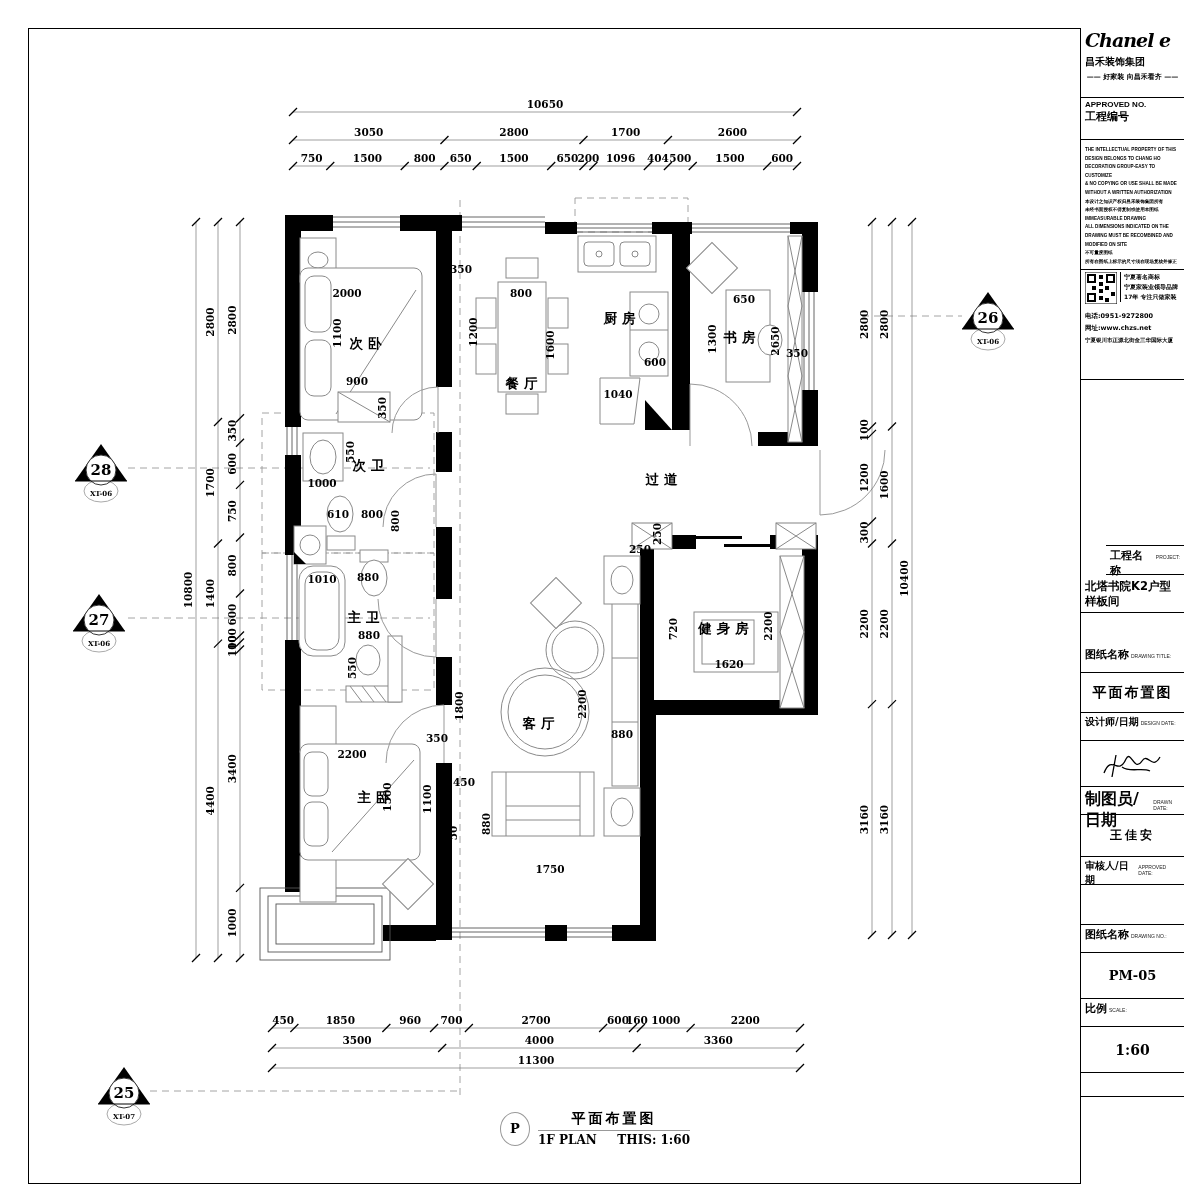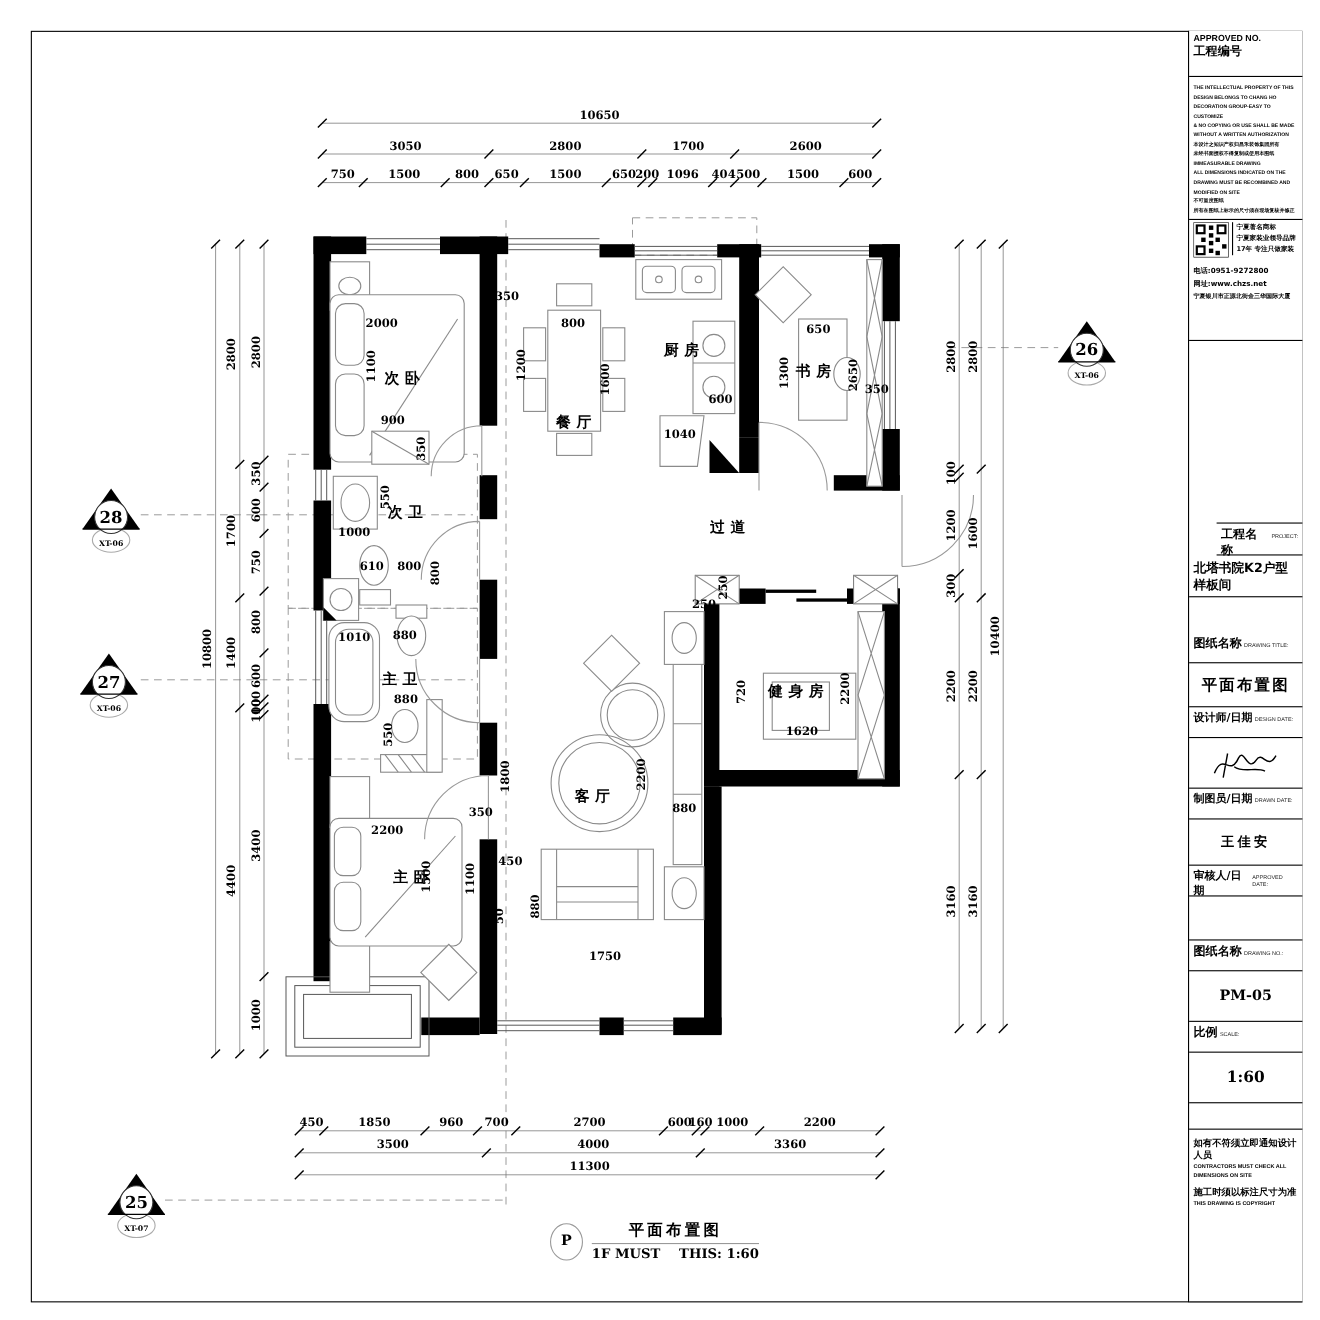--- a/index.html
+++ b/index.html
@@ -465,20 +465,25 @@
         <ellipse cx="124" cy="1114" rx="17" ry="11" fill="#fff" stroke="#aaa"></ellipse>
         <circle cx="124" cy="1093" r="15" fill="#fff" stroke="#333"></circle>
         <line x1="98" y1="1104" x2="150" y2="1104" stroke="#000" stroke-width="1"></line>
         <text x="124" y="1098" class="mnum" text-anchor="middle">25</text>
         <text x="124" y="1119" class="mcode" text-anchor="middle">XT-07</text>
       </g>
     </g>
 </svg>
 
 <div class="tblock">
+  <div class="ts" style="height:70px;">
+    <span class="logo-brand">Chanel e</span>
+    <span class="logo-co">昌禾装饰集团</span>
+    <div class="logo-tag">—— 好家装 向昌禾看齐 ——</div>
+  </div>
   <div class="ts" style="height:42px;">
     <div class="lbl-en">APPROVED  NO.</div>
     <div class="lbl-cn">工程编号</div>
   </div>
   <div class="ts legal" style="height:130px;padding-top:6px;" id="legal-box">
       <div>THE INTELLECTUAL PROPERTY OF THIS</div>
       <div>DESIGN BELONGS TO CHANG HO</div>
       <div>DECORATION GROUP-EASY TO CUSTOMIZE</div>
       <div>&amp; NO COPYING OR USE SHALL BE MADE</div>
       <div>WITHOUT A WRITTEN AUTHORIZATION</div>
@@ -543,21 +548,21 @@
         <span class="lbl-sub">DESIGN DATE:</span>
       </div>
   </div>
   <div class="ts fieldval" style="height:46px;">
     <svg width="70" height="34">
       <path d="M6 26 C14 6 20 30 28 12 C33 2 36 26 44 14 C50 5 54 24 62 10 M24 20 C32 26 44 20 52 24 M18 8 L14 30" stroke="#000" fill="none" stroke-width="1.3"></path>
     </svg>
   </div>
   <div class="ts" style="height:28px;">
     <div class="fieldlab">
-        <span class="lbl-cn" style="font-size:10px;">制图员/日期</span>
+        <span class="lbl-cn" style="font-size:16px;">制图员/日期</span>
         <span class="lbl-sub">DRAWN DATE:</span>
       </div>
   </div>
   <div class="ts fieldval" style="height:42px;letter-spacing:3px;">王佳安</div>
   <div class="ts" style="height:28px;">
     <div class="fieldlab">
         <span class="lbl-cn" style="font-size:10px;">审核人/日期</span>
         <span class="lbl-sub">APPROVED DATE:</span>
       </div>
   </div>
@@ -570,30 +575,24 @@
   </div>
   <div class="ts fieldval serif" style="height:46px;font-size:13px;">PM-05</div>
   <div class="ts" style="height:28px;">
     <div class="fieldlab">
         <span class="lbl-cn">比例</span>
         <span class="lbl-sub">SCALE:</span>
       </div>
   </div>
   <div class="ts fieldval serif" style="height:46px;font-size:14px;">1:60</div>
   <div class="ts noline" style="height:24px;border-bottom:1px solid #000;"></div>
-  <div class="ts notes" style="flex:1;padding-top:8px;">
-    <div>如有不符须立即通知设计人员</div>
-    <div class="en">CONTRACTORS MUST CHECK ALL DIMENSIONS ON SITE</div>
-    <div>施工时须以标注尺寸为准</div>
-    <div class="en">THIS DRAWING IS COPYRIGHT</div>
-  </div>
 </div>
 
 <div class="fig-title">
   <div class="fig-bubble">P</div>
   <div class="fig-right">
     <div class="fig-cn">平面布置图</div>
     <div class="fig-row">
-      <span>1F MUST</span>
+      <span>1F PLAN</span>
       <span>THIS: 1:60</span>
     </div>
   </div>
 </div>
 
 </body></html>

